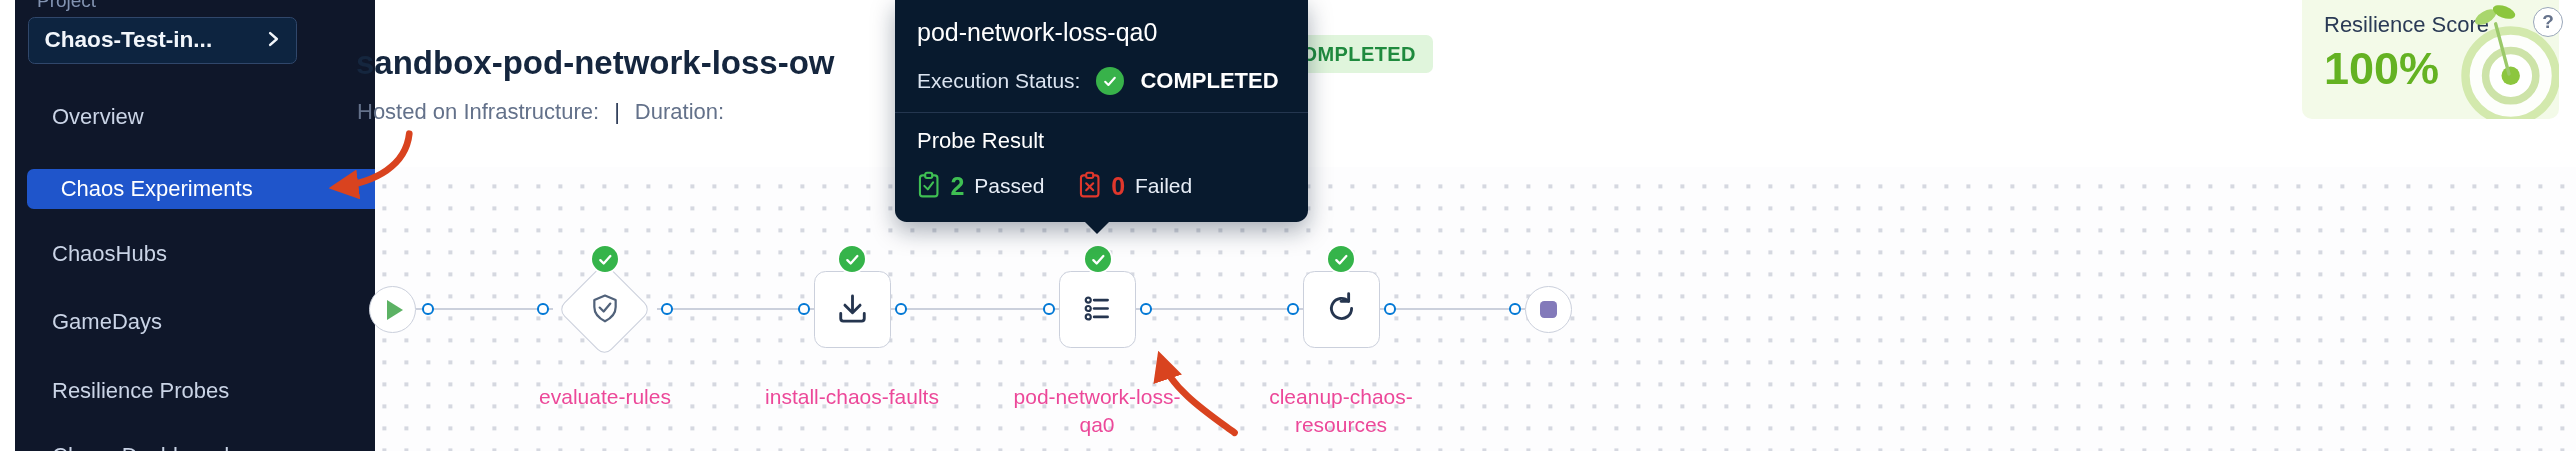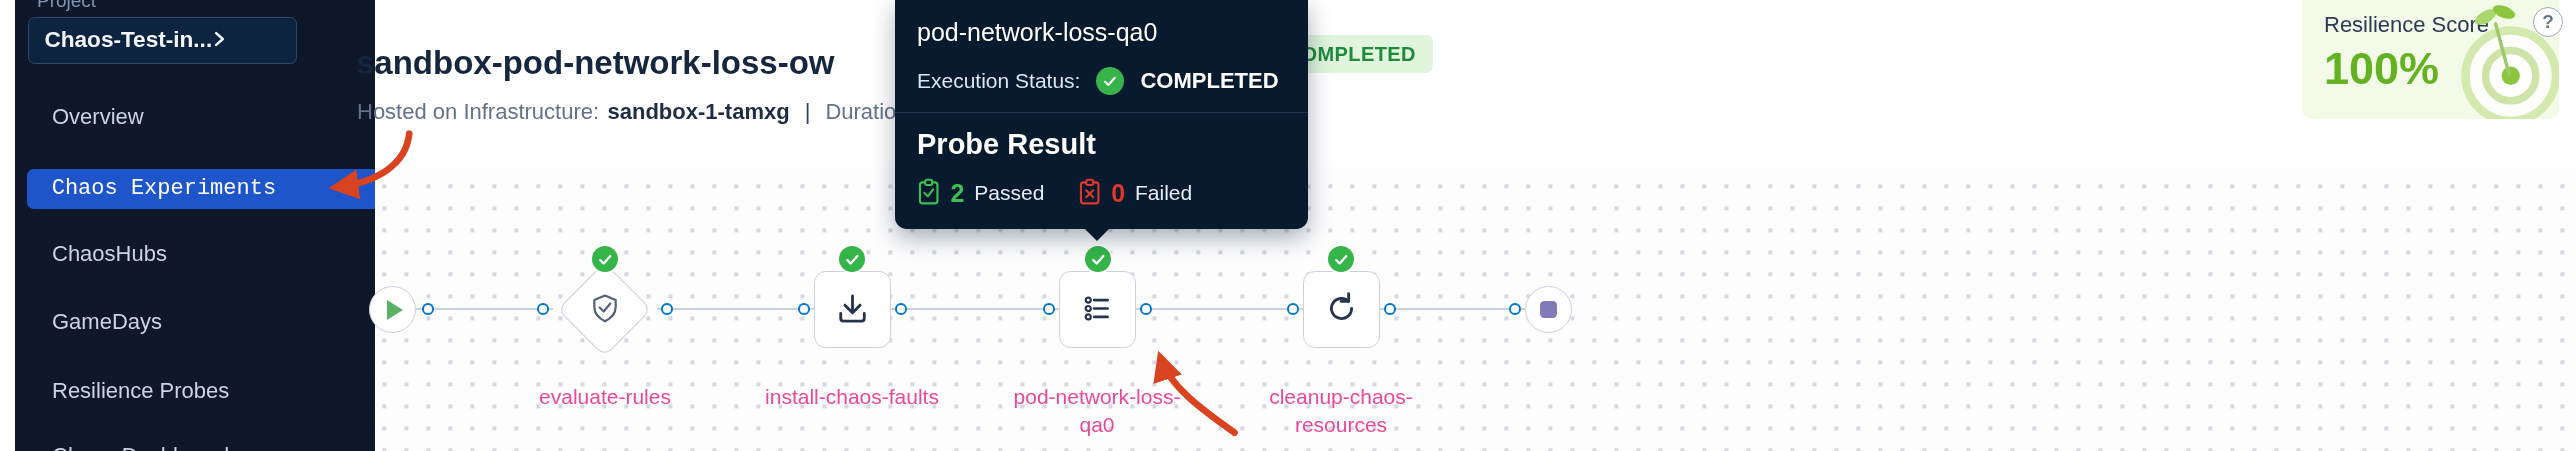--- a/index.html
+++ b/index.html
@@ -12,32 +12,31 @@
 
   
   .sidebar {
     position: absolute; left: 0; top: 0; width: 360px; height: 452px;
     background: #0f172a; z-index: 2; margin-left: 15px;
   }
   .proj-label { position: absolute; left: 22px; top: -10px; font-size: 19px; color: #8293b1; }
   .proj-select {
     position: absolute; left: 13.4px; top: 16.7px; width: 269px; height: 47px;
     background: #0d2440; border: 0.8px solid #30476b; border-radius: 6.7px;
-    display: flex; align-items: center; 
+    display: flex; align-items: center; justify-content: space-between;
     padding: 0 15px; cursor: pointer;
   }
   .proj-name { color: #f2f6fb; font-size: 22.6px; font-weight: 700; white-space: nowrap; }
   .nav-item {
     position: absolute; left: 0; right: 0; height: 40px; line-height: 40px;
     padding-left: 37px; font-size: 22px; color: #cad4e6; cursor: pointer; white-space: nowrap;
   }
   .nav-item.active {
-    left: 11.7px; padding-left: 25px; background: #1f55cb; color: #ffffff;
+    left: 11.7px; padding-left: 34px; background: #1f55cb; color: #ffffff;
     border-radius: 6.7px 0 0 6.7px;
-    font-family: Liberation Mono, monospace;
   }
 
   
   .main-title {
     position: absolute; left: 356px; top: 44px; font-size: 33px; font-weight: 700;
     color: #15263e; white-space: nowrap; z-index: 4;
   }
   .meta {
     position: absolute; left: 357px; top: 99px; font-size: 22px; color: #63718a;
     display: flex; align-items: center; white-space: nowrap; z-index: 4;
@@ -113,21 +112,21 @@
     background: #081a2e; border-radius: 0 0 11.7px 11.7px; z-index: 30;
     padding: 18.4px 22px 20px 22px; box-shadow: 0 8.4px 23.4px rgba(10,27,48,0.35);
   }
   .tt-title { font-size: 25px; color: #ffffff; font-weight: 500; margin-bottom: 20px; }
   .tt-row { display: flex; align-items: center; gap: 16px; }
   .tt-label { font-size: 21px; color: #dbe4f0; }
   .check-circle { width: 28px; height: 28px; border-radius: 50%; background: #38b24a;
                   display: flex; align-items: center; justify-content: center; flex: 0 0 auto; }
   .tt-status { font-size: 22px; font-weight: 700; color: #ffffff; }
   .tt-divider { height: 0.8px; background: #24364f; margin: 16.7px -22px 0 -22px; }
-  .tt-probe { font-size: 29px; font-weight: 700; color: #ffffff; margin-top: 15px; }
+  .tt-probe { font-size: 22px; font-weight: 400; color: #ffffff; margin-top: 15px; }
   .tt-results { display: flex; align-items: center; gap: 10px; margin-top: 16.7px; }
   .tt-cnt { font-size: 25px; font-weight: 700; }
   .tt-cnt.green { color: #3fbf53; }
   .tt-cnt.red { color: #e0372c; }
   .tt-rlbl { font-size: 21px; color: #e8eef7; margin-right: 23.4px; }
   .tt-caret {
     position: absolute; left: 189px; bottom: -12.5px; width: 0; height: 0;
     border-left: 13.4px solid transparent; border-right: 13.4px solid transparent;
     border-top: 13.4px solid #081a2e;
   }
@@ -157,21 +156,20 @@
       <div class="nav-item" style="top:371px">Resilience Probes</div>
       <div class="nav-item" style="top:436px">Chaos Dashboards</div>
     </nav>
   </aside>
 
   <div class="canvas"></div>
 
   <h1 class="main-title">sandbox-pod-network-loss-ow</h1>
   <div class="meta">
     <span>Hosted on Infrastructure:</span>
-    <span class="meta-value">sandbox-1-tamxg</span>
     <span class="meta-sep">|</span>
     <span>Duration:</span>
   </div>
   <div class="status-pill">COMPLETED</div>
   <div class="help-btn">
     <span>?</span>
   </div>
 
   <div class="res-card">
     <div class="res-label">Resilience Score</div>

